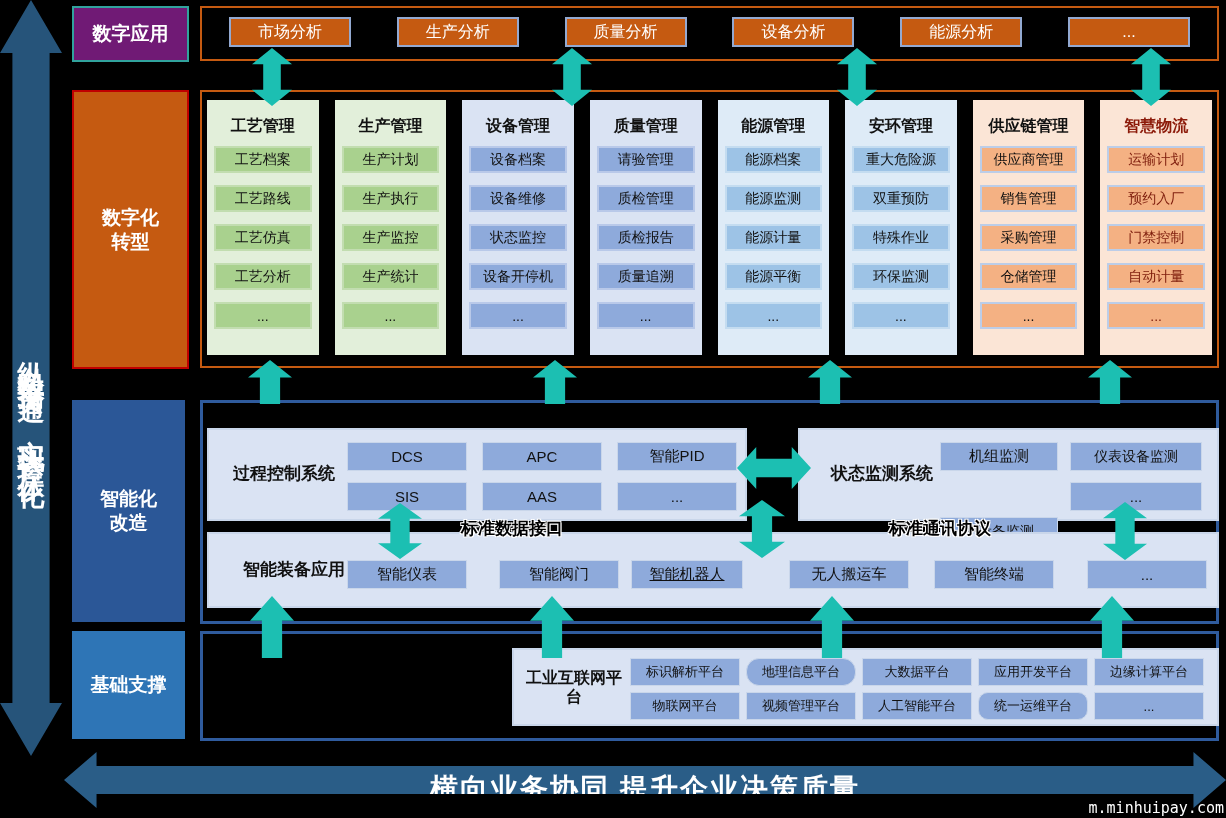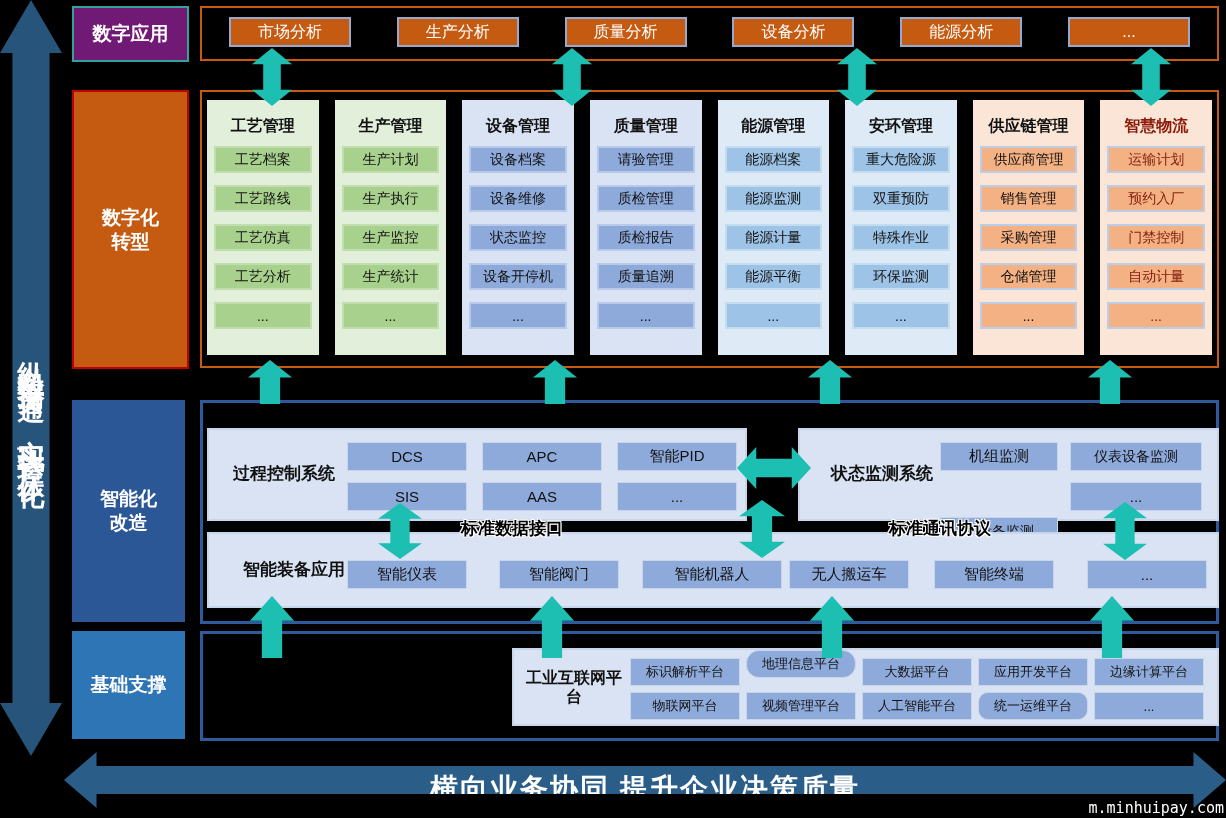--- a/index.html
+++ b/index.html
@@ -208,42 +208,42 @@
     <div class="sysbtn" style="left:270px;top:52px;width:132px;">...</div>
   </div>
 
   <div class="iface-label" style="left:427px;top:517px;">标准数据接口</div>
   <div class="iface-label" style="left:855px;top:517px;">标准通讯协议</div>
 
   <div class="sysbox" style="left:207px;top:532px;width:1012px;height:76px;">
     <div class="sysbox-label" style="left:15px;width:140px;">智能装备应用</div>
     <div class="sysbtn" style="left:138px;top:26px;width:120px;">智能仪表</div>
     <div class="sysbtn" style="left:290px;top:26px;width:120px;">智能阀门</div>
-    <div class="sysbtn" style="left:433px;top:26px;width:140px;">智能机器人</div>
+    <div class="sysbtn" style="left:422px;top:26px;width:112px;text-decoration:underline;">智能机器人</div>
     <div class="sysbtn" style="left:580px;top:26px;width:120px;">无人搬运车</div>
     <div class="sysbtn" style="left:725px;top:26px;width:120px;">智能终端</div>
     <div class="sysbtn" style="left:878px;top:26px;width:120px;">...</div>
   </div>
 
   <div class="ar-v2 teal" style="left:378px;top:503px;height:56px;width:44px;"></div>
   <div class="ar-v2 teal" style="left:739px;top:500px;height:58px;width:46px;"></div>
   <div class="ar-v2 teal" style="left:1103px;top:502px;height:58px;width:44px;"></div>
 
   <div class="ar-up ar-up-tall teal" style="left:250px;top:596px;"></div>
   <div class="ar-up ar-up-tall teal" style="left:530px;top:596px;"></div>
   <div class="ar-up ar-up-tall teal" style="left:810px;top:596px;"></div>
   <div class="ar-up ar-up-tall teal" style="left:1090px;top:596px;"></div>
 
   <div class="frame frame-blue r4"></div>
 
 
   <div class="sysbox" style="left:512px;top:648px;width:707px;height:78px;">
     <div class="sysbox-label" style="left:10px;width:100px;font-size:16px;">工业互联网平台</div>
     <div class="sysbtn smallbtn" style="left:116px;top:8px;width:110px;">标识解析平台</div>
-    <div class="sysbtn smallbtn" style="left:232px;top:0;width:110px;border-radius:13px;">地理信息平台</div>
+    <div class="sysbtn smallbtn" style="left:232px;top:8px;width:110px;border-radius:13px;">地理信息平台</div>
     <div class="sysbtn smallbtn" style="left:348px;top:8px;width:110px;">大数据平台</div>
     <div class="sysbtn smallbtn" style="left:464px;top:8px;width:110px;">应用开发平台</div>
     <div class="sysbtn smallbtn" style="left:580px;top:8px;width:110px;">边缘计算平台</div>
     <div class="sysbtn smallbtn" style="left:116px;top:42px;width:110px;">物联网平台</div>
     <div class="sysbtn smallbtn" style="left:232px;top:42px;width:110px;">视频管理平台</div>
     <div class="sysbtn smallbtn" style="left:348px;top:42px;width:110px;">人工智能平台</div>
     <div class="sysbtn smallbtn" style="left:464px;top:42px;width:110px;border-radius:10px;">统一运维平台</div>
     <div class="sysbtn smallbtn" style="left:580px;top:42px;width:110px;">...</div>
   </div>
 

